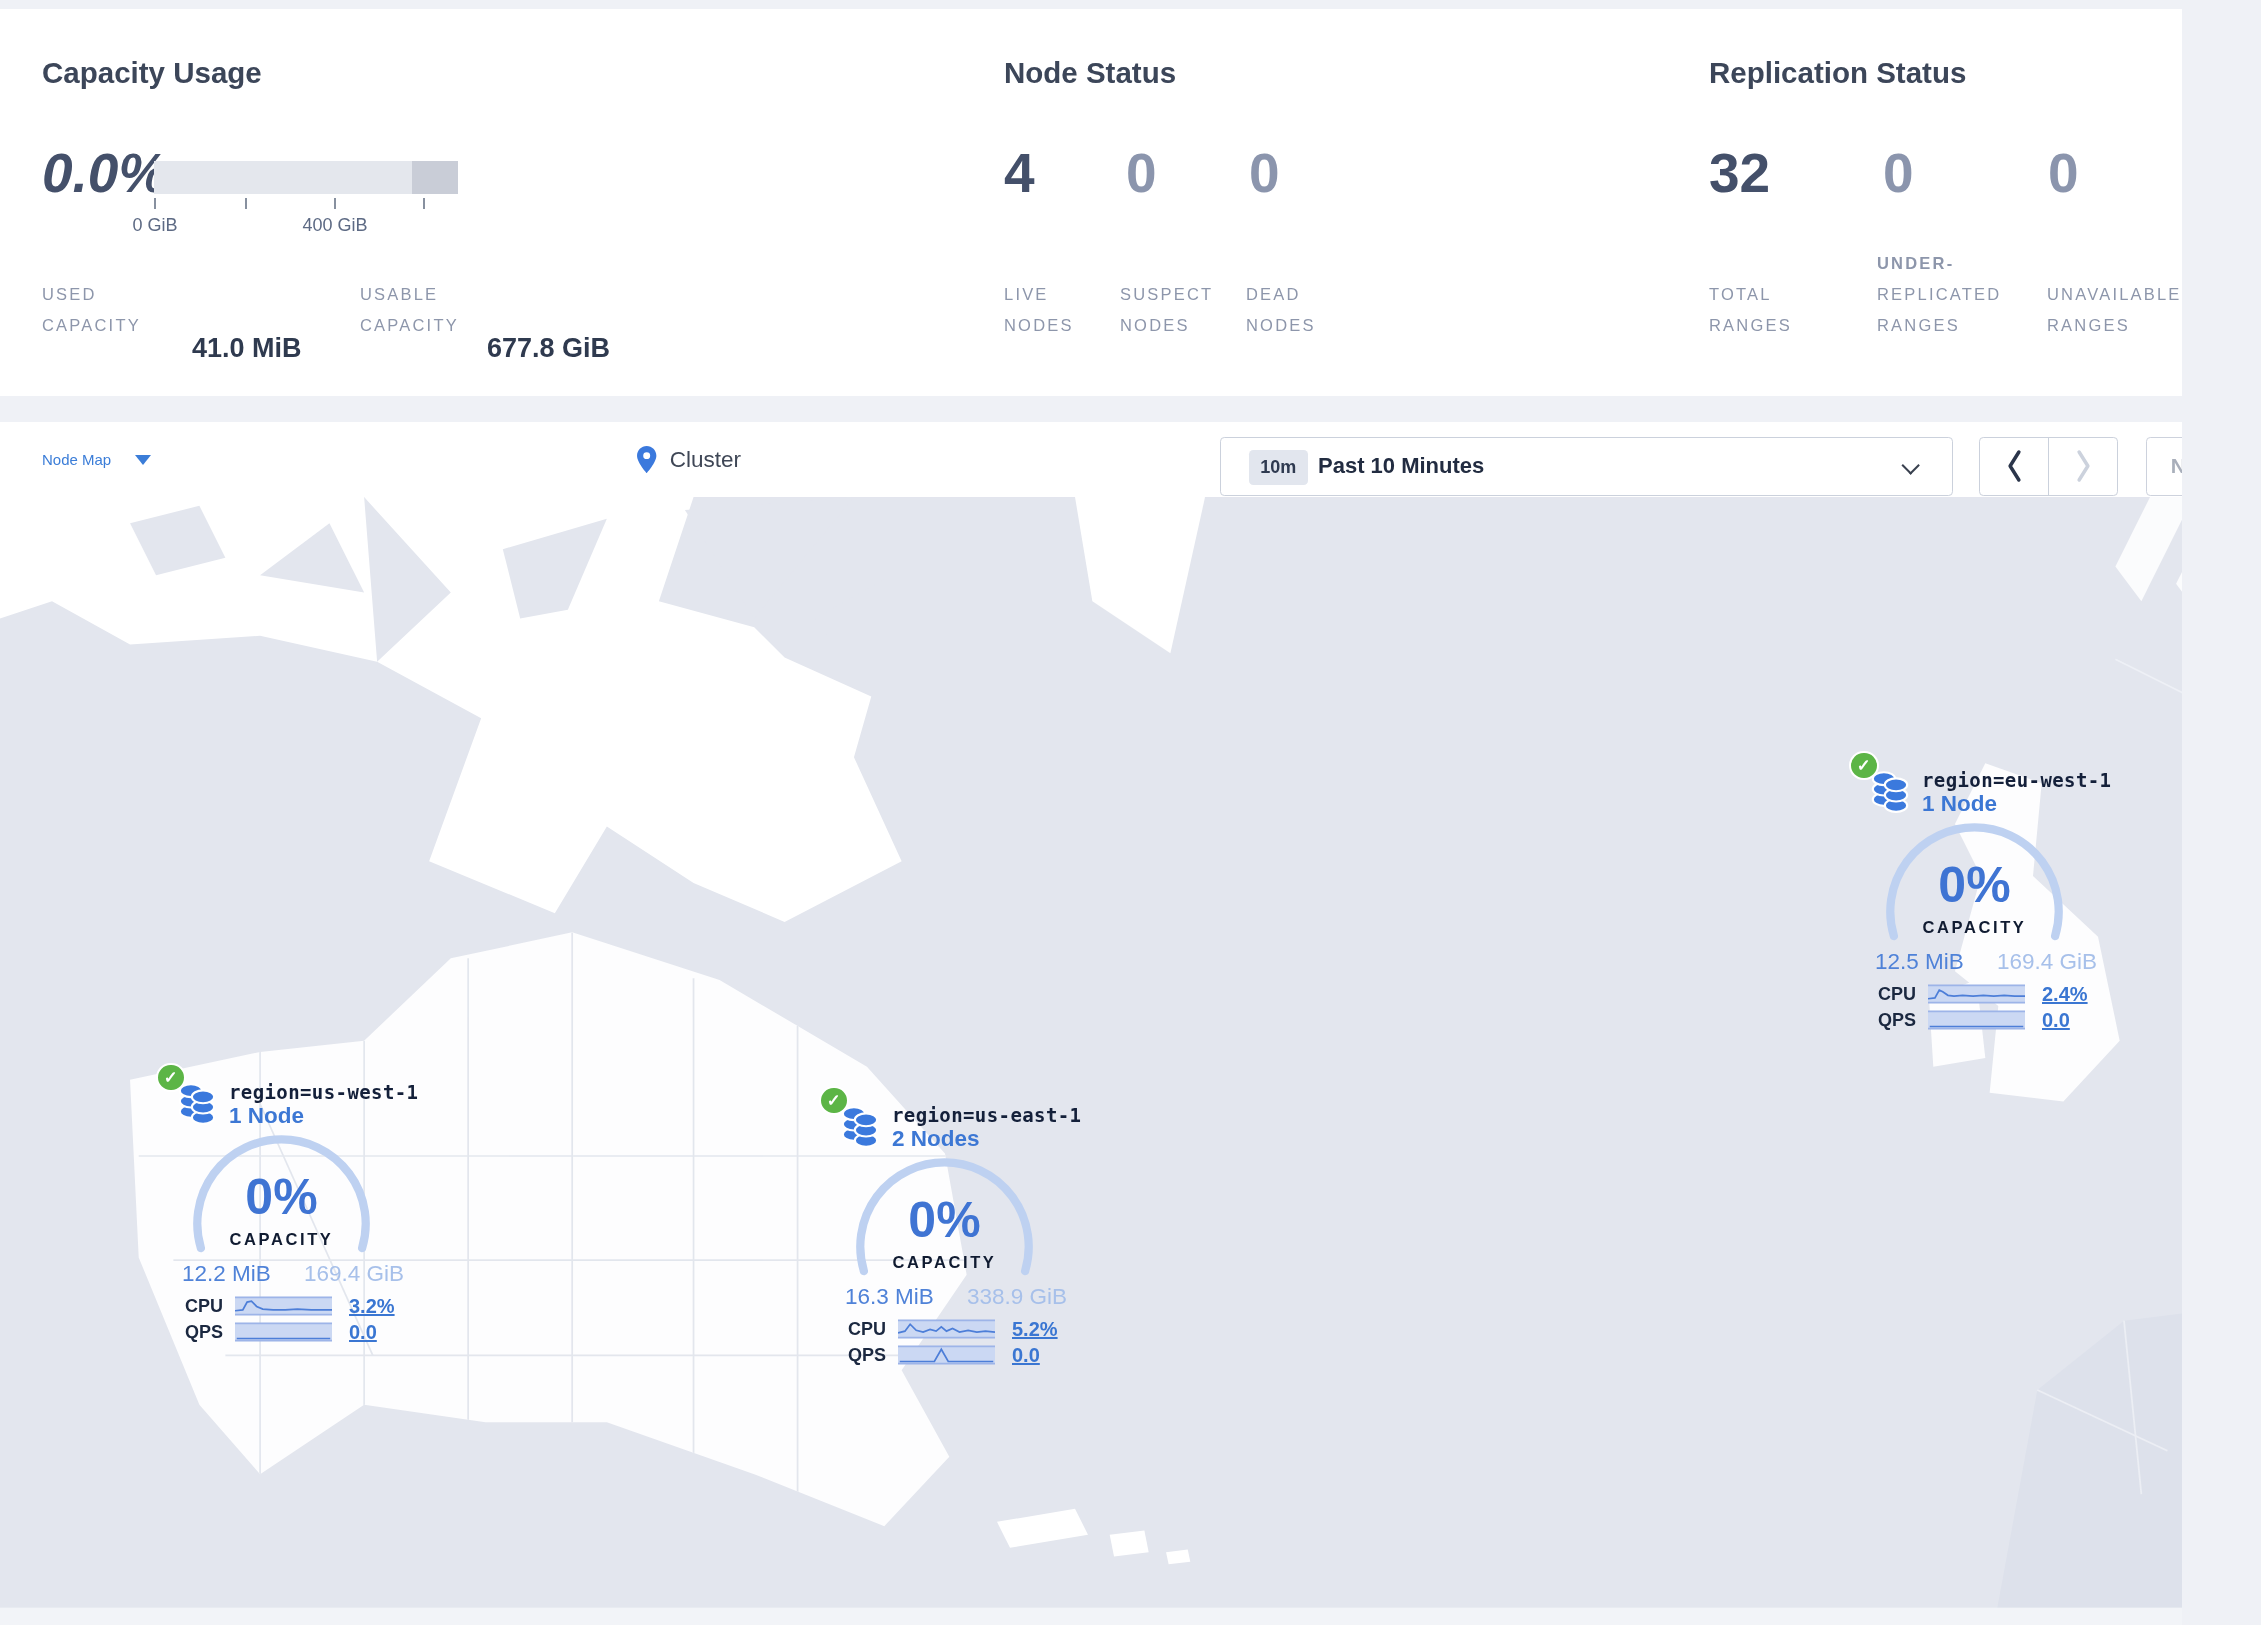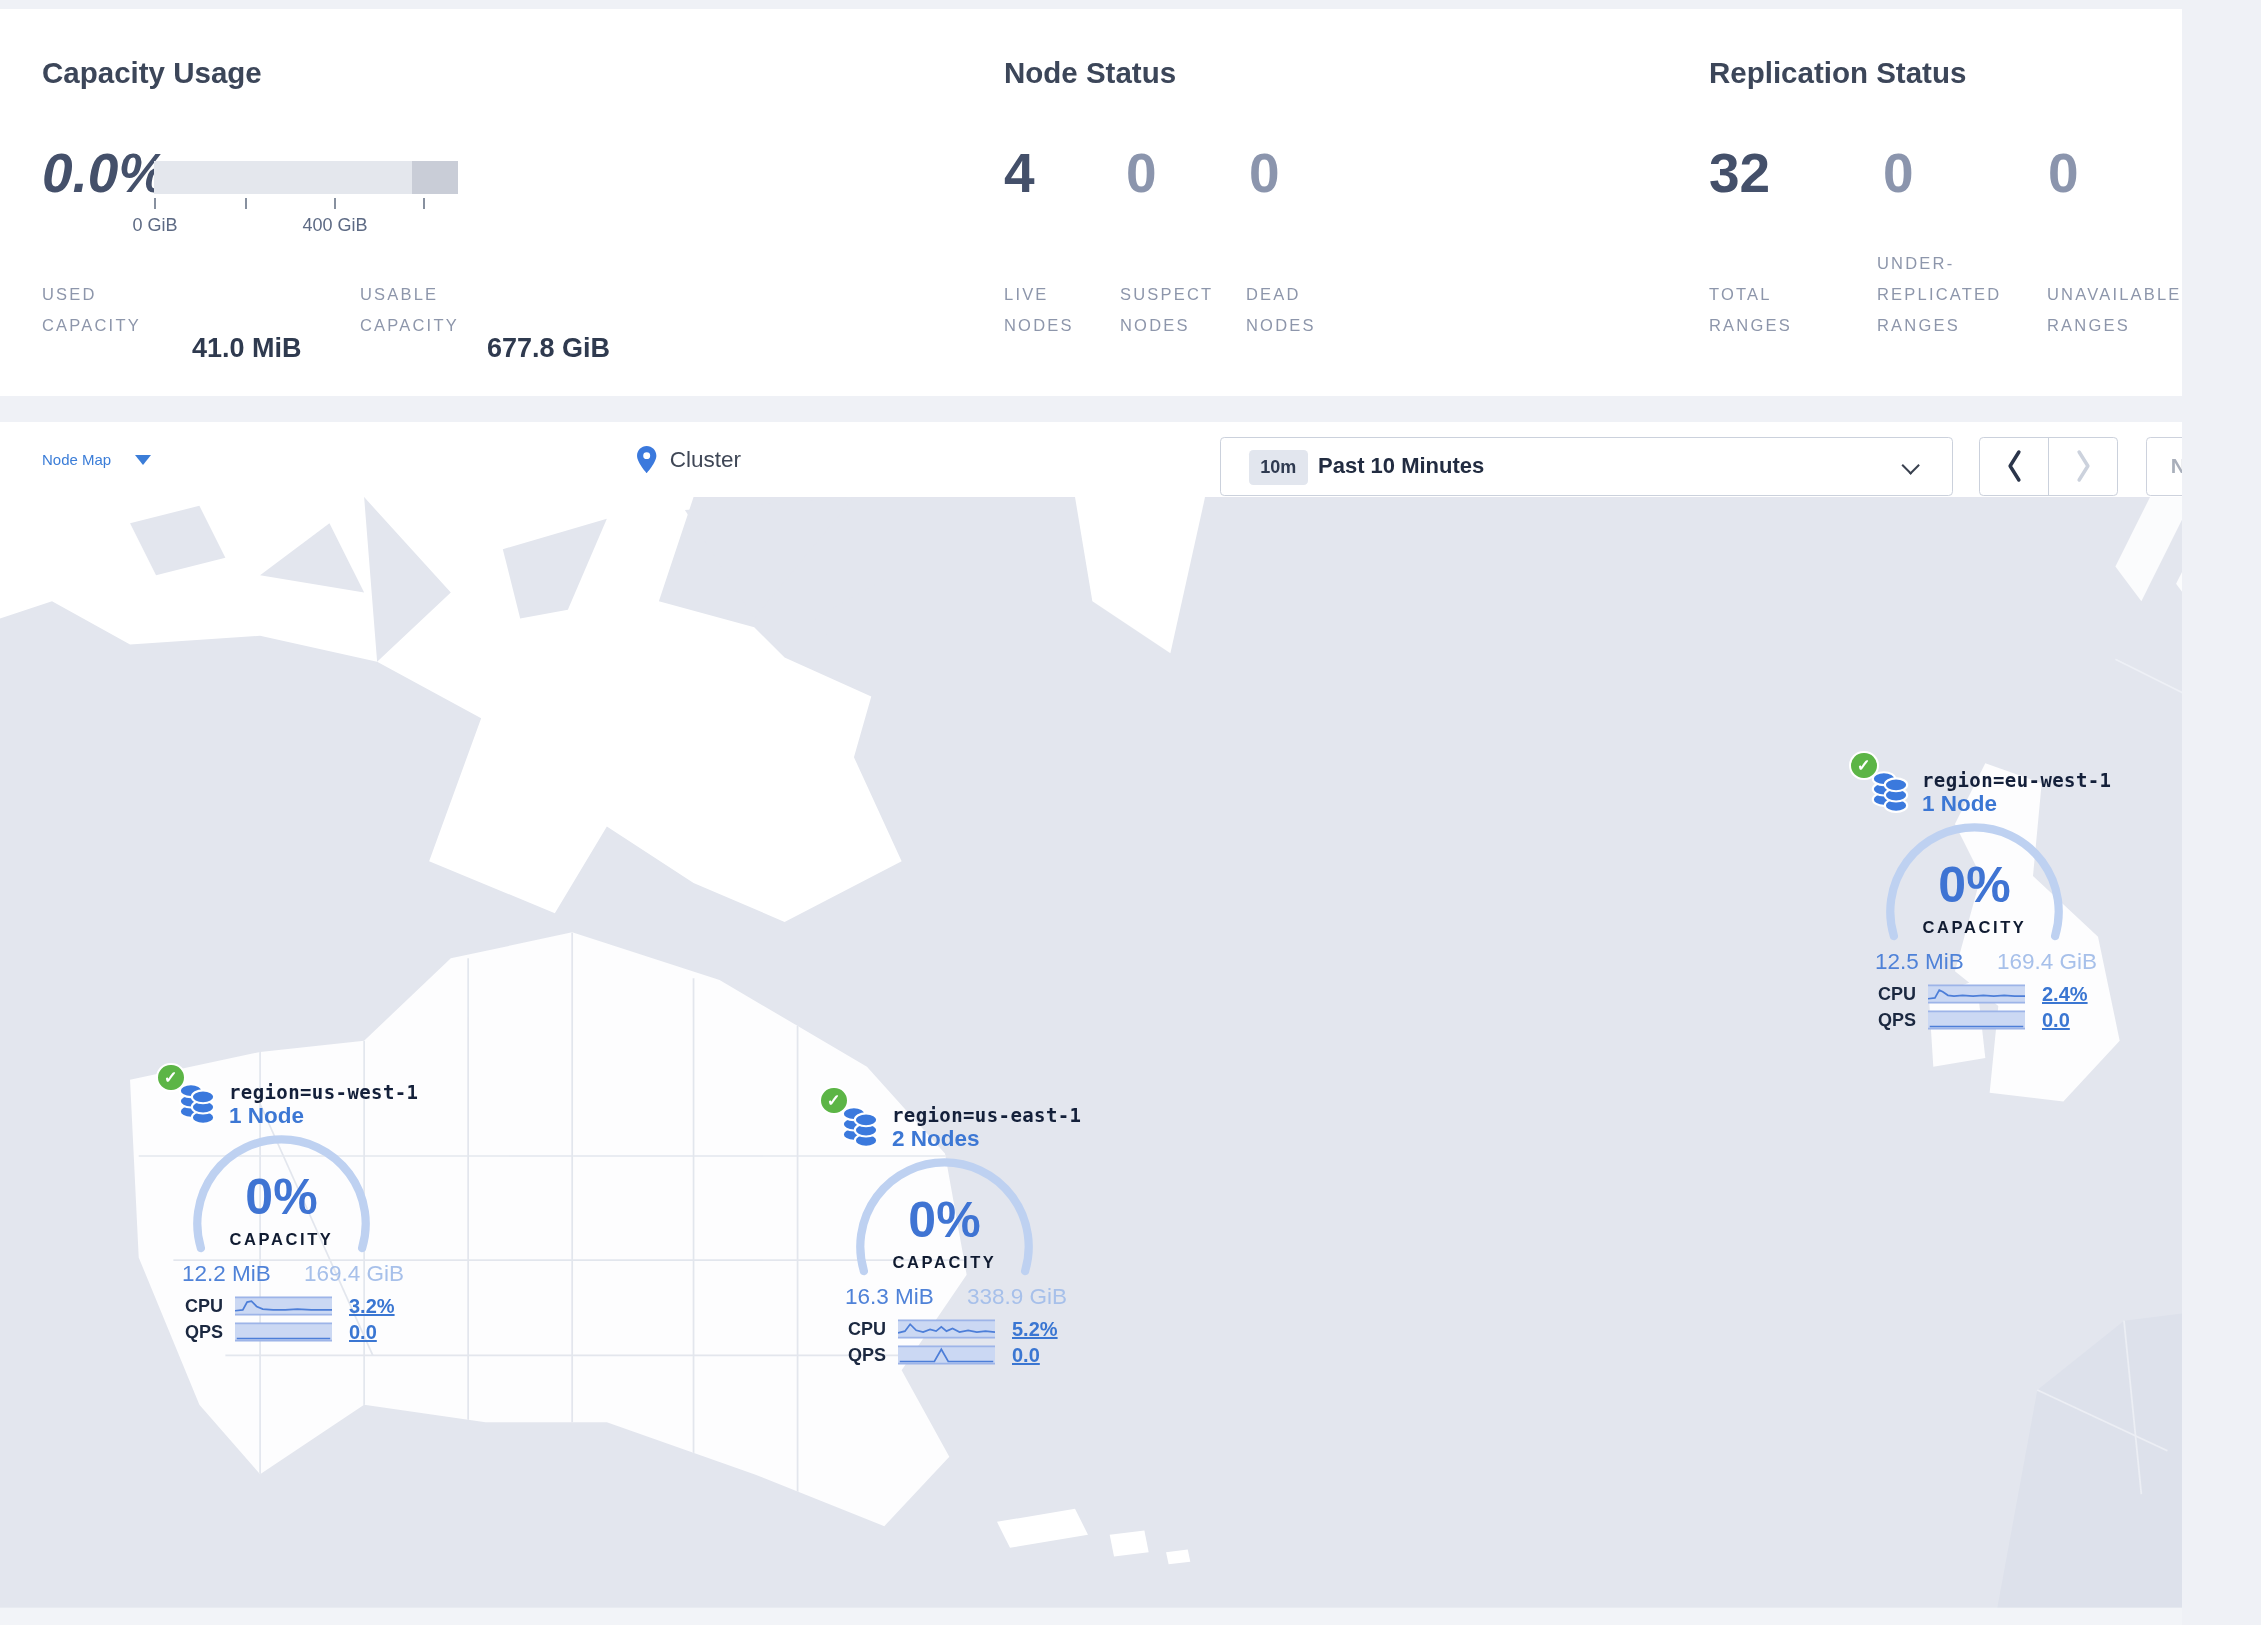--- a/index.html
+++ b/index.html
@@ -117,21 +117,21 @@
     </div>
 
     <div>
       <div class="stat-title" style="left:1709px;top:47px;">Replication Status</div>
       <div class="big-num" style="left:1709px;top:132px;">32</div>
       <div class="big-num zero" style="left:1883px;top:132px;">0</div>
       <div class="big-num zero" style="left:2048px;top:132px;">0</div>
 
       <div class="caps-label" style="left:1709px;top:276px;">TOTAL</div>
       <div class="caps-label" style="left:1709px;top:307px;">RANGES</div>
-      <div class="caps-label" style="left:1877px;top:245px;">UNDER-</div>
+      <div class="caps-label" style="left:1877px;top:245px;font-weight:bold;">UNDER-</div>
       <div class="caps-label" style="left:1877px;top:276px;">REPLICATED</div>
       <div class="caps-label" style="left:1877px;top:307px;">RANGES</div>
       <div class="caps-label" style="left:2047px;top:276px;">UNAVAILABLE</div>
       <div class="caps-label" style="left:2047px;top:307px;">RANGES</div>
     </div>
   </section>
 
   <section class="toolbar">
     <div class="view-select">
       <span class="view-select-label">Node Map</span>

